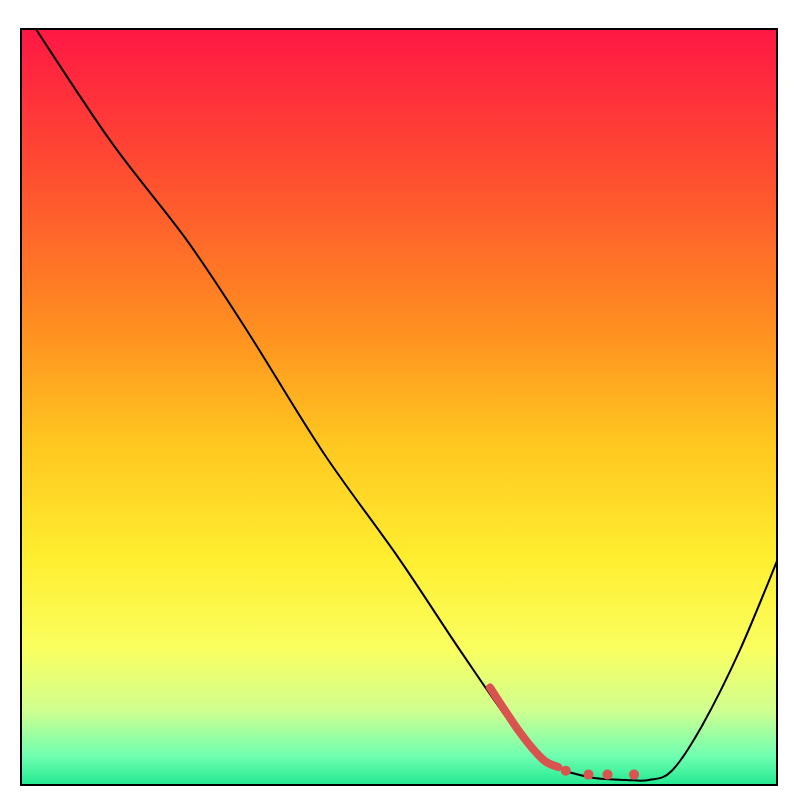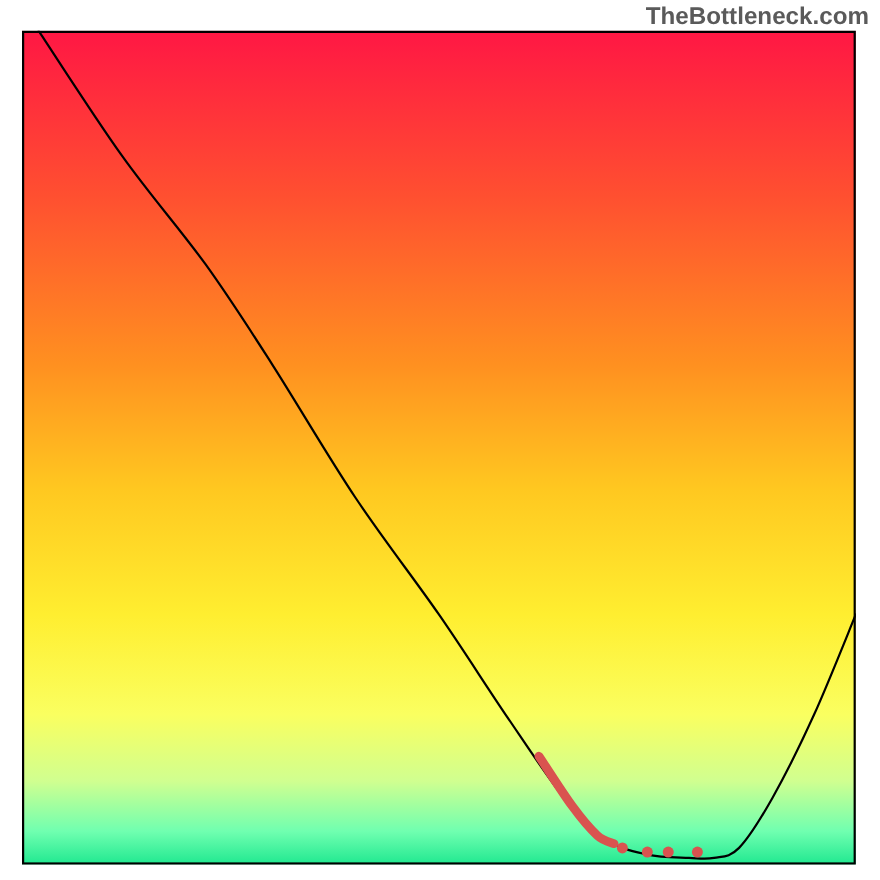--- a/index.html
+++ b/index.html
@@ -34,21 +34,20 @@
     height: 758px;
   }
   svg {
     display: block;
   }
 </style>
 </head>
 <body>
 
 <div class="container">
-  <div class="watermark">TheBottleneck.com</div>
   <div class="plot-area">
     <svg id="chart-svg" width="758" height="758" viewBox="0 0 758 758">
         <defs>
           <linearGradient id="bg-grad" x1="0" y1="0" x2="0" y2="1">
             <stop offset="0%" stop-color="#ff1744"></stop>
             <stop offset="20%" stop-color="#ff5030"></stop>
             <stop offset="40%" stop-color="#ff9020"></stop>
             <stop offset="55%" stop-color="#ffc820"></stop>
             <stop offset="70%" stop-color="#ffee30"></stop>
             <stop offset="82%" stop-color="#faff60"></stop>

